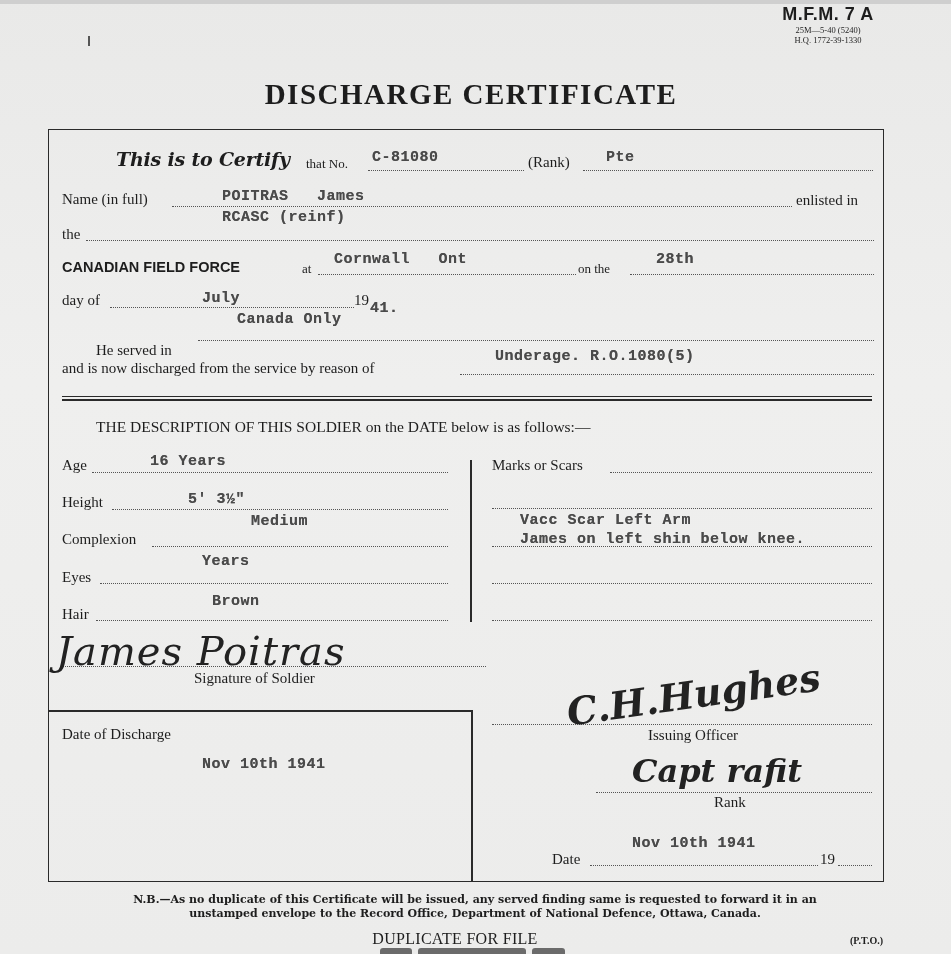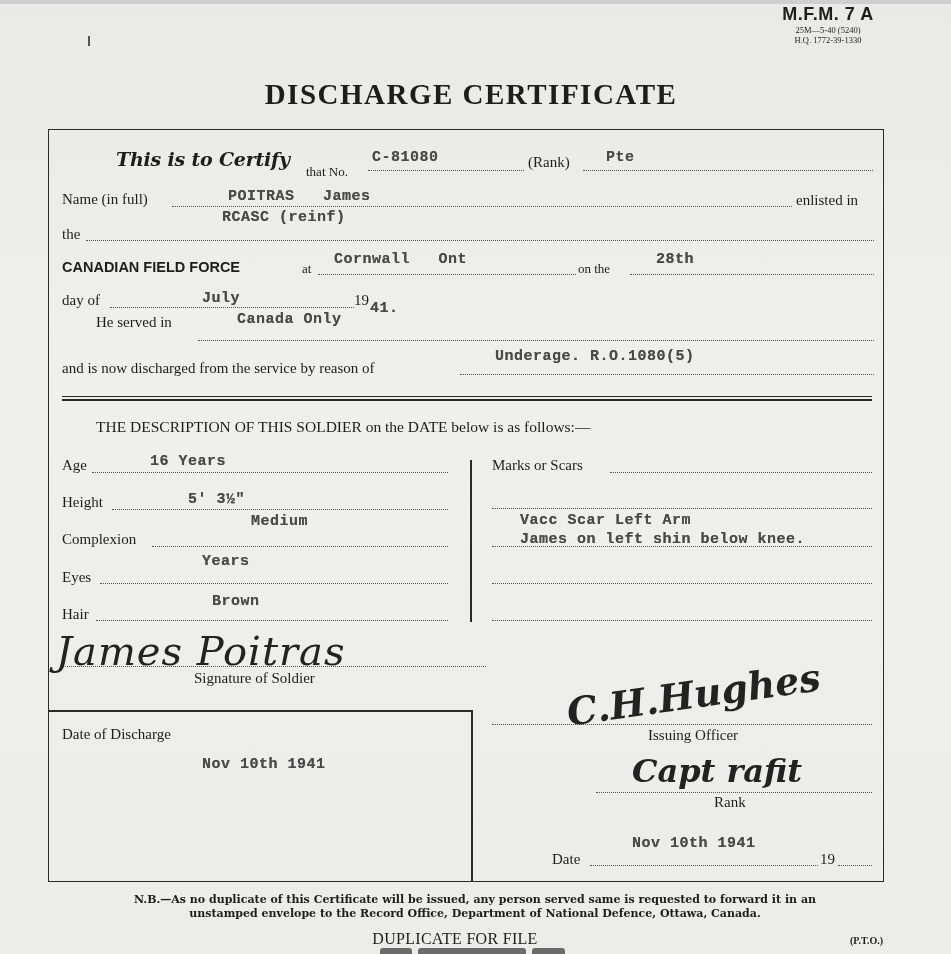--- a/index.html
+++ b/index.html
@@ -45,30 +45,30 @@
     <div class="code">M.F.M. 7 A</div>
     <div class="sub">25M—5-40 (5240)</div>
     <div class="sub">H.Q. 1772-39-1330</div>
   </div>
 
   <div class="abs cert-title">DISCHARGE CERTIFICATE</div>
 
   <div class="abs frame"></div>
 
   <span class="lbl gothic" style="left:116px;top:148px;">This is to Certify</span>
-  <span class="lbl small" style="left:306px;top:164px;">that No.</span>
+  <span class="lbl small" style="left:306px;top:156px;">that No.</span>
   <div class="line" style="left:368px;top:170px;width:156px;"></div>
   <span class="typed" style="left:372px;top:149px;">C-81080</span>
   <span class="lbl" style="left:528px;top:154px;">(Rank)</span>
   <div class="line" style="left:583px;top:170px;width:290px;"></div>
   <span class="typed" style="left:606px;top:149px;">Pte</span>
 
   <span class="lbl" style="left:62px;top:191px;">Name (in full)</span>
   <div class="line" style="left:172px;top:206px;width:620px;"></div>
-  <span class="typed" style="left:228px;top:188px;white-space:pre;">POITRAS   James</span>
+  <span class="typed" style="left:222px;top:188px;white-space:pre;">POITRAS   James</span>
   <span class="lbl" style="left:796px;top:192px;">enlisted in</span>
   <span class="typed" style="left:222px;top:209px;">RCASC (reinf)</span>
 
   <span class="lbl" style="left:62px;top:226px;">the</span>
   <div class="line" style="left:86px;top:240px;width:788px;"></div>
 
   <span class="lbl sansb" style="left:62px;top:259px;">CANADIAN FIELD FORCE</span>
   <span class="lbl small" style="left:302px;top:261px;">at</span>
   <div class="line" style="left:318px;top:274px;width:258px;"></div>
   <span class="typed" style="left:334px;top:251px;white-space:pre;">Cornwall   Ont</span>
@@ -76,21 +76,21 @@
   <div class="line" style="left:630px;top:274px;width:244px;"></div>
   <span class="typed" style="left:656px;top:251px;">28th</span>
 
   <span class="lbl" style="left:62px;top:292px;">day of</span>
   <div class="line" style="left:110px;top:307px;width:244px;"></div>
   <span class="typed" style="left:202px;top:290px;">July</span>
   <span class="lbl" style="left:354px;top:292px;">19</span>
   <span class="typed" style="left:370px;top:300px;">41.</span>
   <span class="typed" style="left:237px;top:311px;">Canada Only</span>
 
-  <span class="lbl" style="left:96px;top:314px;">He served in</span>
+  <span class="lbl" style="left:96px;top:342px;">He served in</span>
   <div class="line" style="left:198px;top:340px;width:676px;"></div>
 
   <span class="lbl" style="left:62px;top:360px;">and is now discharged from the service by reason of</span>
   <div class="line" style="left:460px;top:374px;width:414px;"></div>
   <span class="typed" style="left:495px;top:348px;">Underage. R.O.1080(5)</span>
 
   <div class="rule" style="left:62px;top:396px;width:810px;height:1px;"></div>
   <div class="rule" style="left:62px;top:399px;width:810px;height:2px;"></div>
 
   <span class="lbl" style="left:96px;top:418px;font-size:15.5px;">THE DESCRIPTION OF THIS SOLDIER on the DATE below is as follows:—</span>
@@ -143,21 +143,21 @@
   <span class="sig" style="left:632px;top:752px;font-size:32px;font-weight:bold;">Capt rafit</span>
   <span class="lbl" style="left:714px;top:794px;">Rank</span>
 
   <span class="lbl" style="left:552px;top:851px;">Date</span>
   <div class="line" style="left:590px;top:865px;width:228px;"></div>
   <span class="typed" style="left:632px;top:835px;">Nov 10th 1941</span>
   <span class="lbl" style="left:820px;top:851px;">19</span>
   <div class="line" style="left:838px;top:865px;width:34px;"></div>
 
   <div class="abs nb">
-    <div>N.B.—As no duplicate of this Certificate will be issued, any person served same is requested to forward it in an</div>
+    <div>N.B.—As no duplicate of this Certificate will be issued, any served finding same is requested to forward it in an</div>
     <div>unstamped envelope to the Record Office, Department of National Defence, Ottawa, Canada.</div>
   </div>
   <div class="abs dup">DUPLICATE FOR FILE</div>
   <div class="abs pto">(P.T.O.)</div>
 
   <div class="tabs">
     <div style="left:0;width:32px;"></div>
     <div style="left:38px;width:108px;"></div>
     <div style="left:152px;width:33px;"></div>
   </div>

